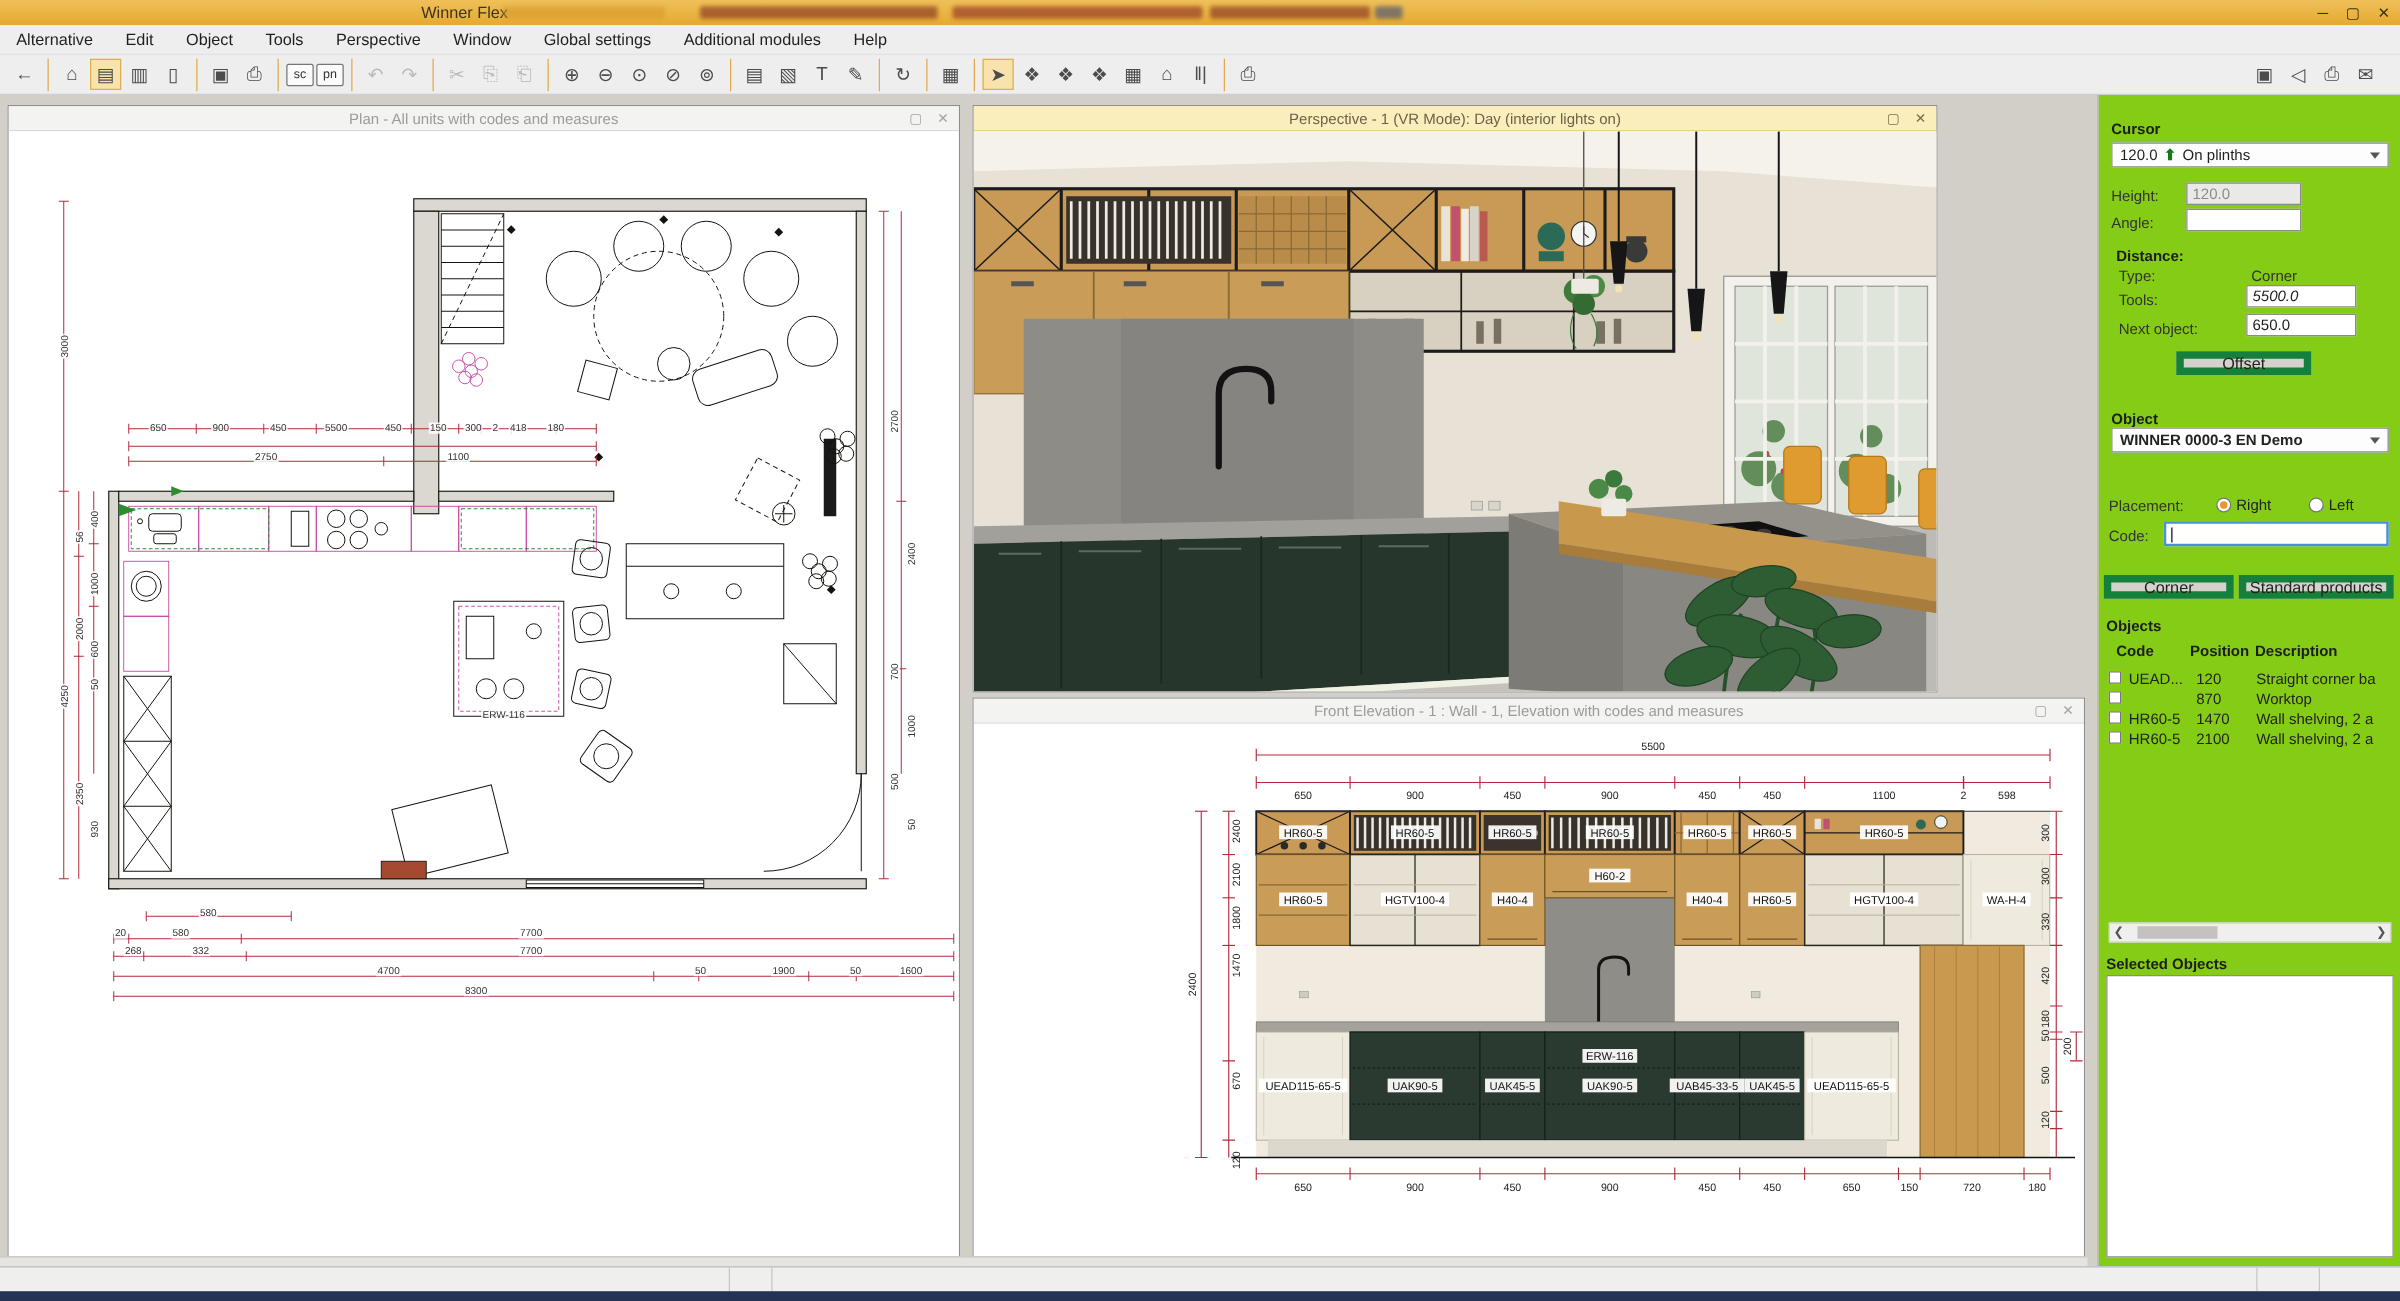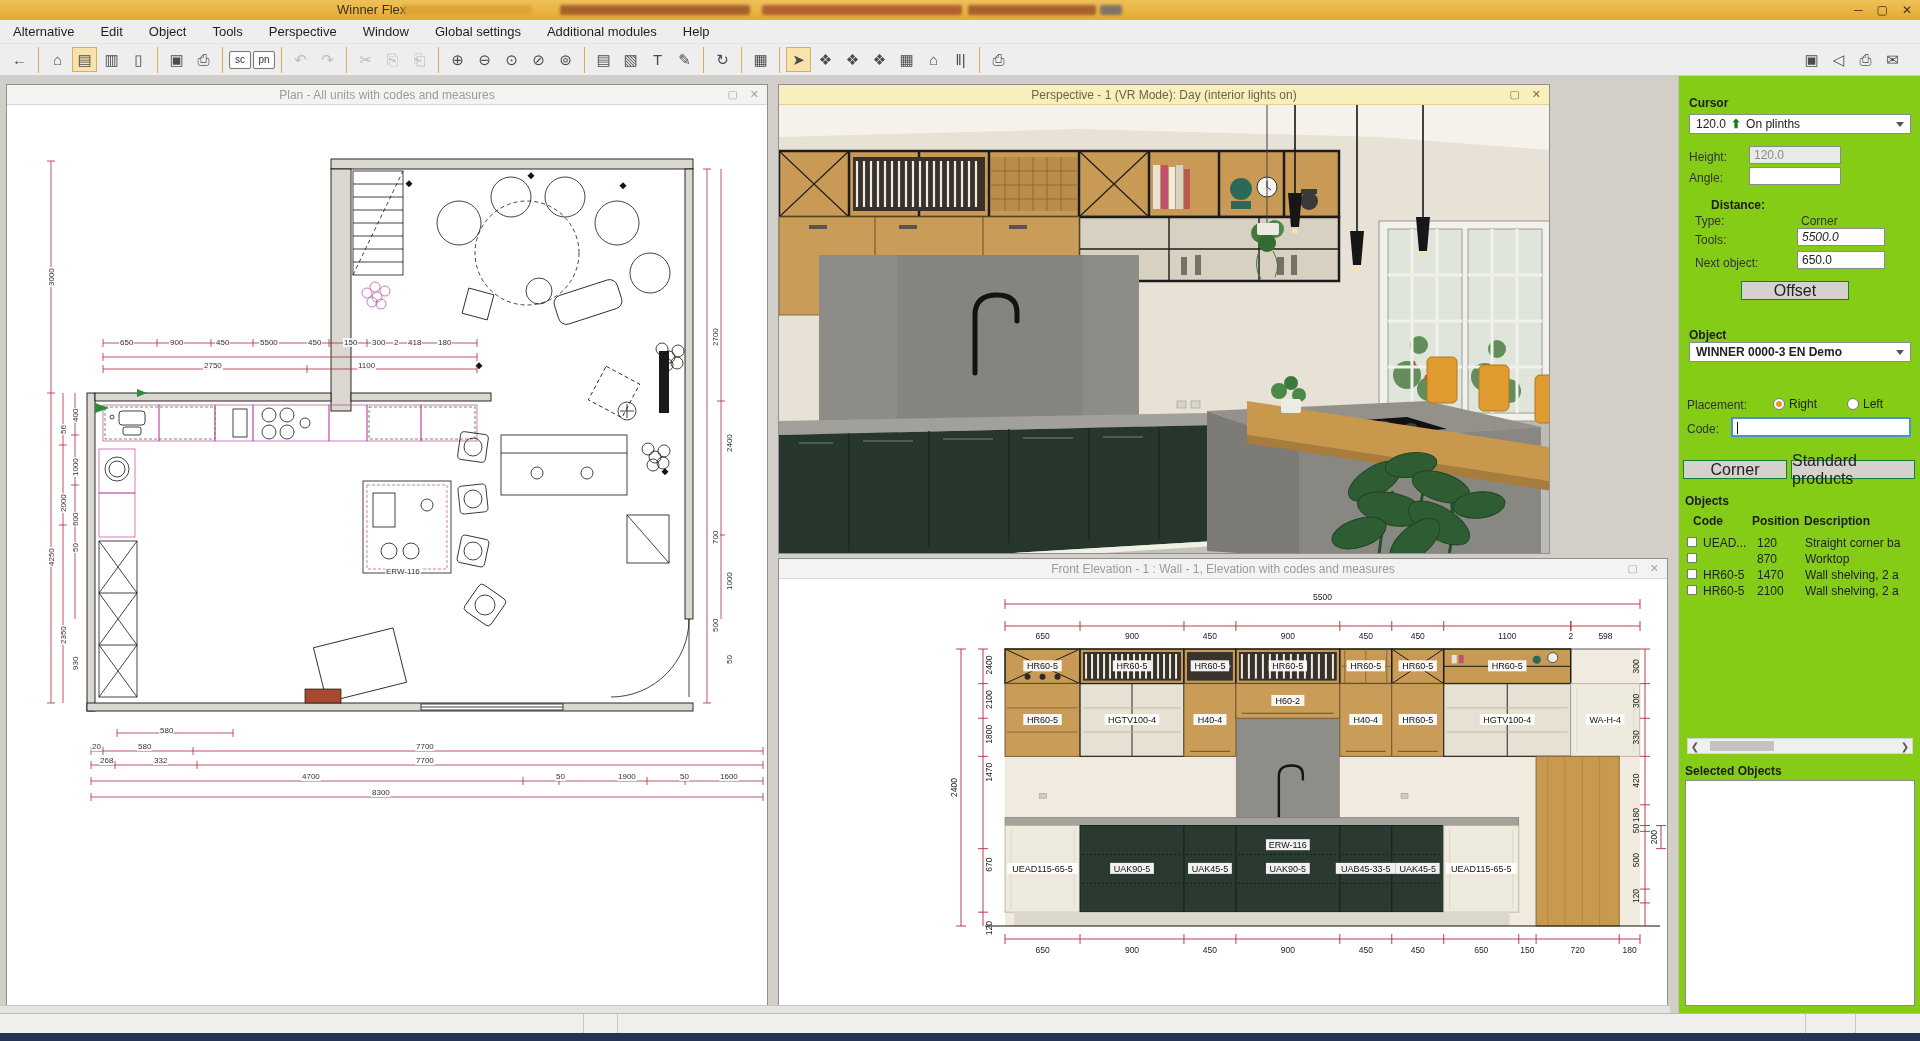--- a/index.html
+++ b/index.html
@@ -47,21 +47,21 @@
   
   #sidebar{position:absolute;right:0;top:0;width:242px;height:937px;background:#84cc16;border-left:1px solid #c2c2c0;font-size:12px;color:#222}
   .sb-abs{position:absolute}
   .sb-label{font-weight:bold;font-size:12px;color:#1d1d1d}
   .sb-sub{font-size:12px;color:#333}
   .sb-input{position:absolute;height:18px;border:1px solid #8b8b8b;background:#fff;font-size:12px;padding:0 4px;font-family:inherit;color:#222}
   .sb-input.dis{background:#e9e9e7;color:#8a8a88}
   .sb-combo{position:absolute;height:20px;border:1px solid #8b8b8b;background:#fdfdfd;display:flex;align-items:center;padding:0 6px;font-size:12px;gap:5px}
   .combo-arrow{margin-left:auto;width:0;height:0;border-left:4px solid transparent;border-right:4px solid transparent;border-top:5px solid #555}
   .up-arrow{color:#157a15;font-weight:bold}
-  .sb-btn{position:absolute;height:19px;background:#d5d2ce;border:1px solid #15803d;font-size:16px;display:flex;align-items:center;justify-content:center;color:#222}
+  .sb-btn{position:absolute;height:19px;background:#d5d2ce;border:6px solid #15803d;font-size:13px;display:flex;align-items:center;justify-content:center;color:#222}
   .radio{display:inline-block;width:12px;height:12px;border:1px solid #777;border-radius:50%;background:#fff;vertical-align:-2px;margin-right:4px;position:relative}
   .radio.sel::after{content:"";position:absolute;left:2px;top:2px;width:6px;height:6px;border-radius:50%;background:#e8962f}
   .code-input{position:absolute;height:20px;border:2px solid #4a90d9;background:#fff}
   .caret{position:absolute;left:4px;top:3px;width:1px;height:12px;background:#111}
   .obj-head{position:absolute;font-weight:bold;font-size:12px;color:#1d1d1d}
   .obj-cell{position:absolute;font-size:12px;color:#222;white-space:nowrap;overflow:hidden}
   .chk{position:absolute;width:10px;height:10px;border:1px solid #777;background:#fff}
   .hscroll{position:absolute;height:16px;background:#efefed;border:1px solid #d4d4d2;display:flex;align-items:center}
   .hs-arrow{width:14px;text-align:center;font-size:10px;color:#555}
   .hs-thumb{width:64px;height:10px;background:#c4c2be;margin-left:8px}
@@ -797,21 +797,21 @@
     <div class="sb-combo" style="left:10px;top:38px;width:222px">
       <span>120.0</span>
       <span class="up-arrow">⬆</span>
       <span>On plinths</span>
       <span class="combo-arrow"></span>
     </div>
     <div class="sb-abs sb-sub" style="left:10px;top:74px">Height:</div>
     <input class="sb-input dis" style="left: 70px; top: 70px; width: 92px;" readonly="" value="120.0">
     <div class="sb-abs sb-sub" style="left:10px;top:95px">Angle:</div>
     <input class="sb-input" style="left: 70px; top: 91px; width: 92px;" value="">
-    <div class="sb-abs sb-label" style="left:32px;top:122px">Distance:</div>
+    <div class="sb-abs sb-label" style="left:14px;top:122px">Distance:</div>
     <div class="sb-abs sb-sub" style="left:16px;top:138px">Type:</div>
     <div class="sb-abs sb-sub" style="left:122px;top:138px">Corner</div>
     <div class="sb-abs sb-sub" style="left:16px;top:157px">Tools:</div>
     <input class="sb-input" style="left: 118px; top: 152px; width: 88px; font-style: italic;" value="5500.0">
     <div class="sb-abs sb-sub" style="left:16px;top:180px">Next object:</div>
     <input class="sb-input" style="left: 118px; top: 175px; width: 88px;" value="650.0">
     <div class="sb-btn" style="left:62px;top:205px;width:108px">Offset</div>
 
     <div class="sb-abs sb-label" style="left:10px;top:252px">Object</div>
     <div class="sb-combo" style="left:10px;top:266px;width:222px">

